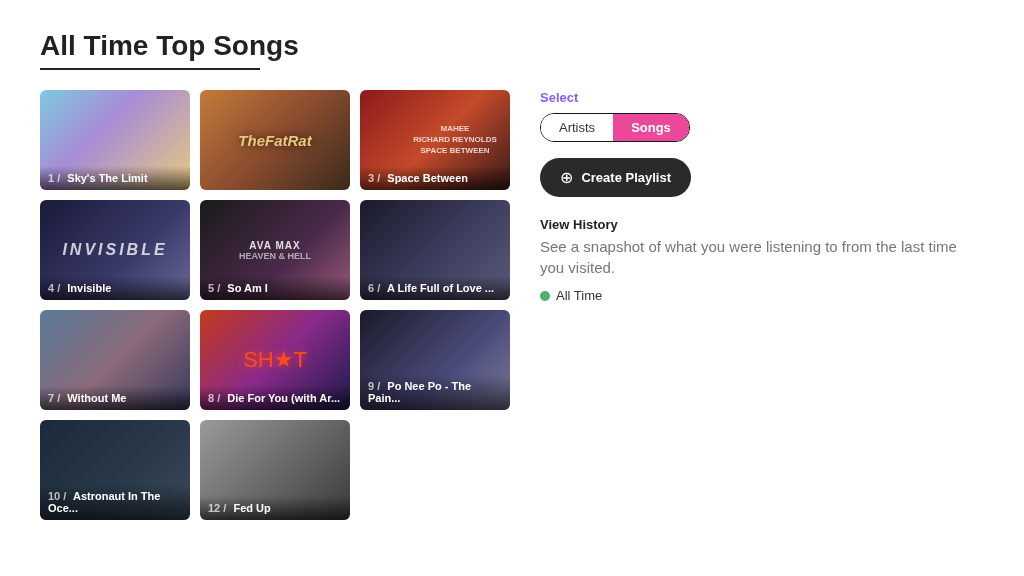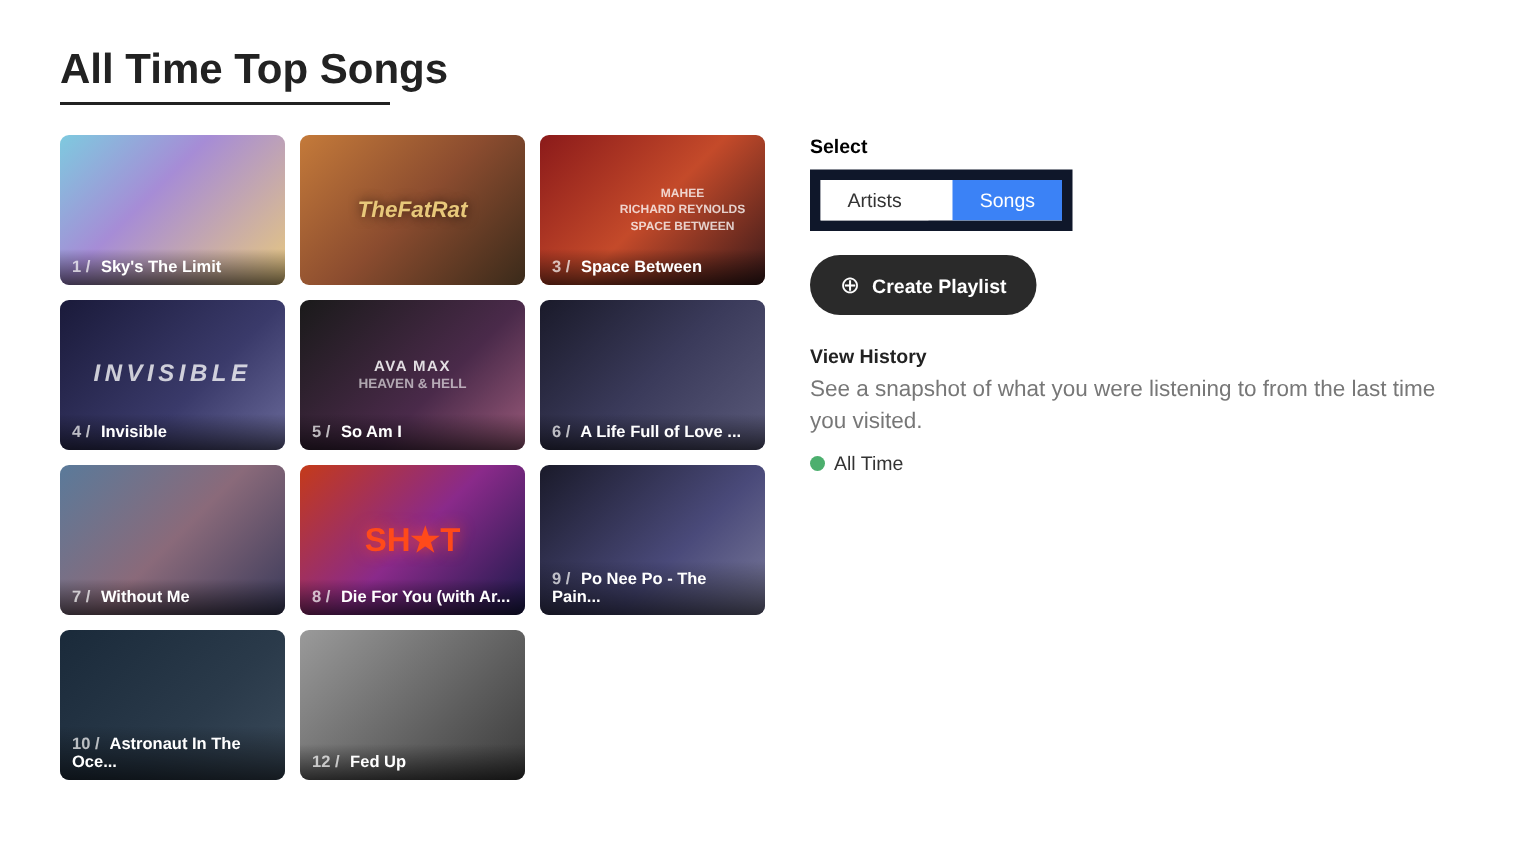--- a/index.html
+++ b/index.html
@@ -74,44 +74,44 @@
     .card-11 { background: linear-gradient(135deg, #3a1a1a 0%, #c43a2a 50%, #1a1a2a 100%); }
     .card-12 { background: linear-gradient(135deg, #9a9a9a 0%, #6a6a6a 50%, #3a3a3a 100%); }
 
     
     .sidebar {
       min-width: 200px;
     }
     .sidebar .select-label {
       font-size: 13px;
       font-weight: 600;
-      color: #000000;
+      color: #8b5cf6;
       margin-bottom: 8px;
     }
     .toggle-group {
       display: flex;
-      gap: 16px;
+      gap: 0;
       margin-bottom: 16px;
-      border: 7px solid #0f172a;
-      border-radius: 0;
+      border: 1px solid #0f172a;
+      border-radius: 14px;
       overflow: hidden;
       width: fit-content;
     }
     .toggle-btn {
       padding: 6px 18px;
       font-size: 13px;
       border: none;
       background: #fff;
       cursor: pointer;
       color: #333;
     }
     .toggle-btn.active {
-      background: #3b82f6;
+      background: #ec4899;
       color: #fff;
-      font-weight: 400;
+      font-weight: 700;
     }
     .create-playlist-btn {
       display: flex;
       align-items: center;
       gap: 8px;
       background: #2a2a2a;
       color: #fff;
       border: none;
       border-radius: 20px;
       padding: 10px 20px;
@@ -215,21 +215,21 @@
         <div class="card-center-text"></div>
         <div class="card-overlay"><span class="rank">6 /</span><span> A Life Full of Love ...</span></div>
       </div>
       <div class="song-card">
         <div class="card-bg card-7"></div>
         <div class="card-center-text"></div>
         <div class="card-overlay"><span class="rank">7 /</span><span> Without Me</span></div>
       </div>
       <div class="song-card">
         <div class="card-bg card-8"></div>
-        <div class="card-center-text"><span style="font-size:22px;font-weight:700;color:#ff4a1a;text-shadow:0 0 10px rgba(255,74,26,0.8);">SH★T</span></div>
+        <div class="card-center-text"><span style="font-size:22px;font-weight:400;color:#ff4a1a;text-shadow:0 0 10px rgba(255,74,26,0.8);">SH★T</span></div>
         <div class="card-overlay"><span class="rank">8 /</span><span> Die For You (with Ar...</span></div>
       </div>
       <div class="song-card">
         <div class="card-bg card-9"></div>
         <div class="card-center-text"></div>
         <div class="card-overlay"><span class="rank">9 /</span><span> Po Nee Po - The Pain...</span></div>
       </div>
       <div class="song-card">
         <div class="card-bg card-10"></div>
         <div class="card-center-text"></div>

